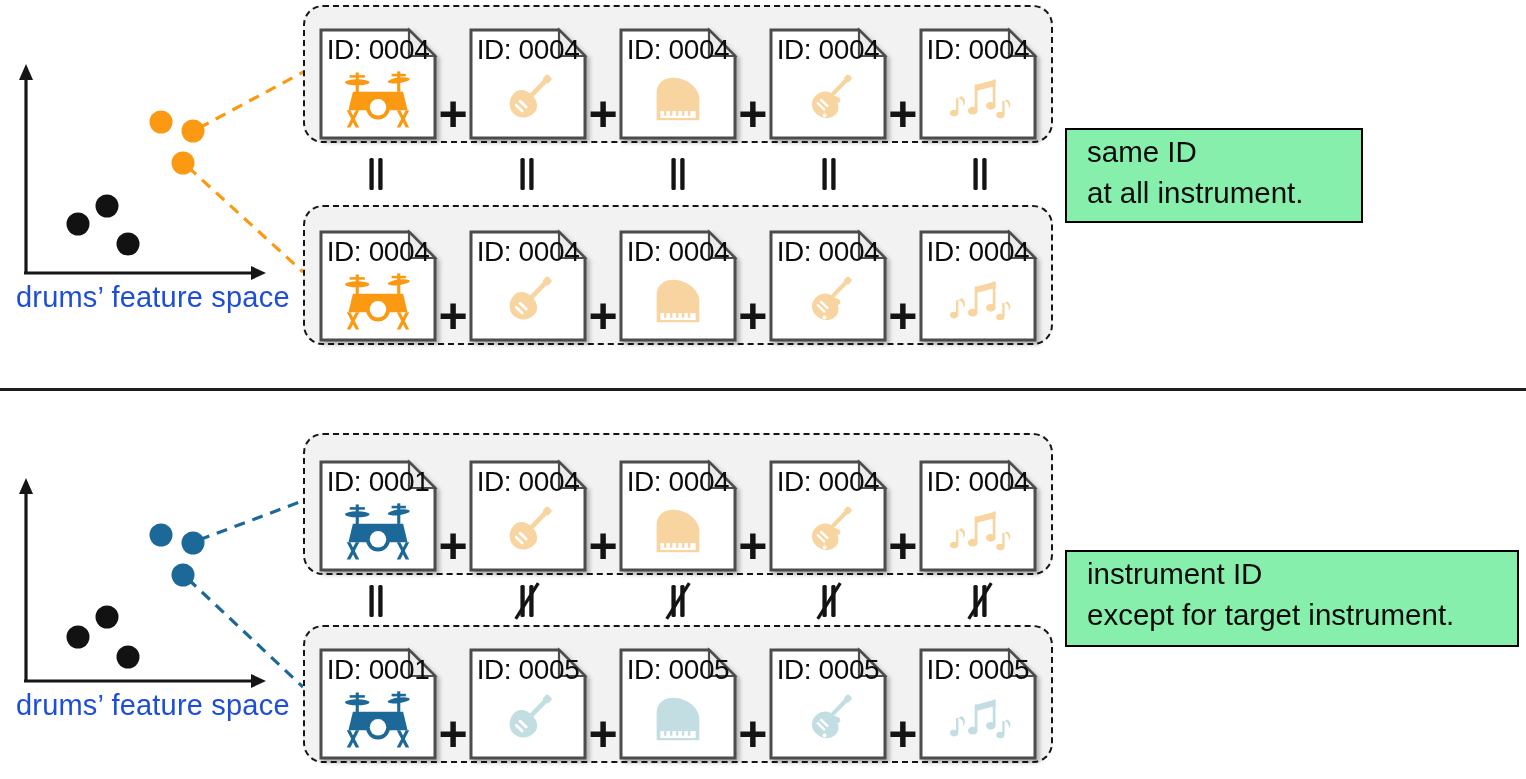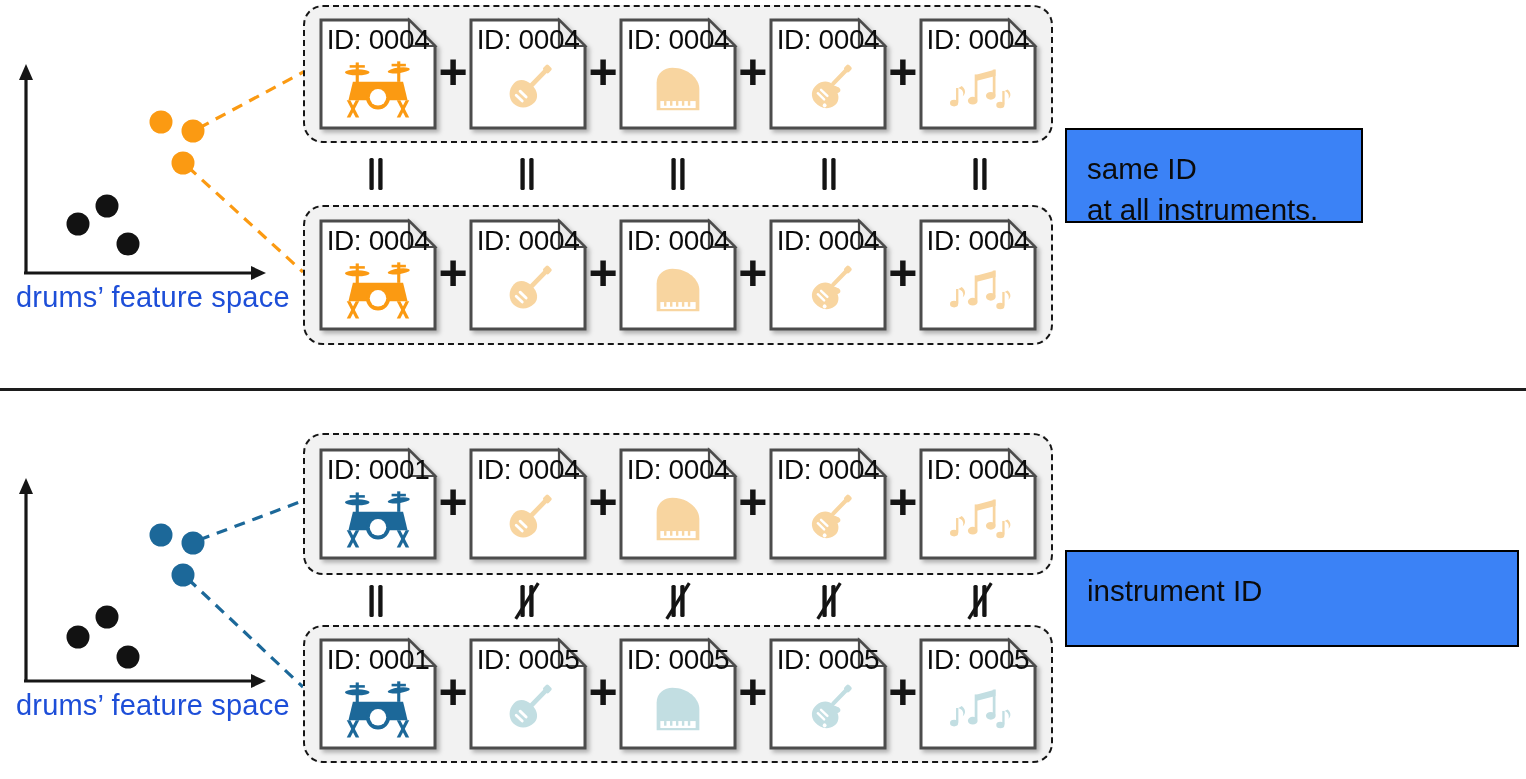--- a/index.html
+++ b/index.html
@@ -11,21 +11,21 @@
   #gfx{position:absolute;left:0;top:0;width:1526px;height:779px;pointer-events:none;}
   .axis{stroke:#161616;stroke-width:3.2;fill:none;}
   .arrowhead{fill:#161616;}
   .conn{stroke-width:3.2;fill:none;stroke-dasharray:11 8;}
   
   .fslabel{position:absolute;font-size:29px;letter-spacing:0.2px;color:#1d4ed8;white-space:nowrap;}
   
   .group{
     position:absolute;left:303px;width:750px;box-sizing:border-box;
     border:2.4px dashed #151515;border-radius:20px;background:#f2f2f2;
-    display:flex;justify-content:space-between;align-items:center;padding:0 13px;
+    display:flex;justify-content:space-between;align-items:flex-end;padding:0 13px;
   }
   #group-1{top:5px;height:138px;}
   #group-2{top:205px;height:140px;}
   #group-3{top:433px;height:142px;}
   #group-4{top:625px;height:138px;}
   
   .card{position:relative;width:120px;height:114px;flex:0 0 auto;}
   .page{position:absolute;left:0;top:0;width:120px;height:114px;
         filter:drop-shadow(3px 3px 2px rgba(0,0,0,0.28));}
   .page .pg{fill:#ffffff;stroke:#4c4c4c;stroke-width:3;}
@@ -47,22 +47,22 @@
   #relrow-1{top:150px;height:48px;}
   #relrow-2{top:580px;height:42px;}
   .relcell{width:120px;display:flex;justify-content:center;align-items:center;}
   .relsvg{width:32px;height:42px;display:block;}
   .relsvg rect{fill:#141414;}
   .relsvg .slash{stroke:#141414;stroke-width:3.4;}
   .rel-equal .slash{display:none;}
   
   #divider{position:absolute;left:0;top:388px;width:1526px;height:3px;background:#1d1d1d;}
   
-  .notebox{position:absolute;box-sizing:border-box;border:2.6px solid #000;background:#3b82f6;
-           padding:19px 20px 11px 20px;font-size:29.5px;line-height:1.38;color:#0b0b0b;white-space:nowrap;}
+  .notebox{position:absolute;box-sizing:border-box;border:2.6px solid #000;background:#86efac;
+           padding:2px 20px 11px 20px;font-size:29.5px;line-height:1.38;color:#0b0b0b;white-space:nowrap;}
   #notebox-1{left:1065px;top:128px;width:298px;height:95px;}
   #notebox-2{left:1065px;top:550px;width:454px;height:97px;}
 </style>
 </head>
 <body>
 
 <svg width="0" height="0" style="position:absolute" aria-hidden="true">
   <defs>
     <symbol id="sym-drums" viewBox="0 0 64 52">
       <rect x="12" y="2.2" width="2.8" height="7"></rect>
@@ -330,21 +330,21 @@
       <div class="card-icon">
           <svg class="ic ic-notes" viewBox="0 0 70 50">
             <use href="#sym-notes" fill="#F8D5A0"></use>
           </svg>
         </div>
     </div>
   </div>
 
   <div id="notebox-1" class="notebox">
     <div>same ID</div>
-    <div>at all instruments.</div>
+    <div>at all instrument.</div>
   </div>
 
   <div id="divider"></div>
 
   <div id="group-3" class="group">
     <div class="card">
       <svg class="page" viewBox="0 0 120 114">
           <path class="pg" d="M3,3 H91 L117,29 V111 H3 Z"></path>
           <path class="fold" d="M91,3 V29 H117 Z"></path>
         </svg>
@@ -509,15 +509,16 @@
       <div class="card-icon">
           <svg class="ic ic-notes" viewBox="0 0 70 50">
             <use href="#sym-notes" fill="#C2DEE2"></use>
           </svg>
         </div>
     </div>
   </div>
 
   <div id="notebox-2" class="notebox">
     <div>instrument ID</div>
+    <div>except for target instrument.</div>
   </div>
 
 </div>
 
 </body></html>

